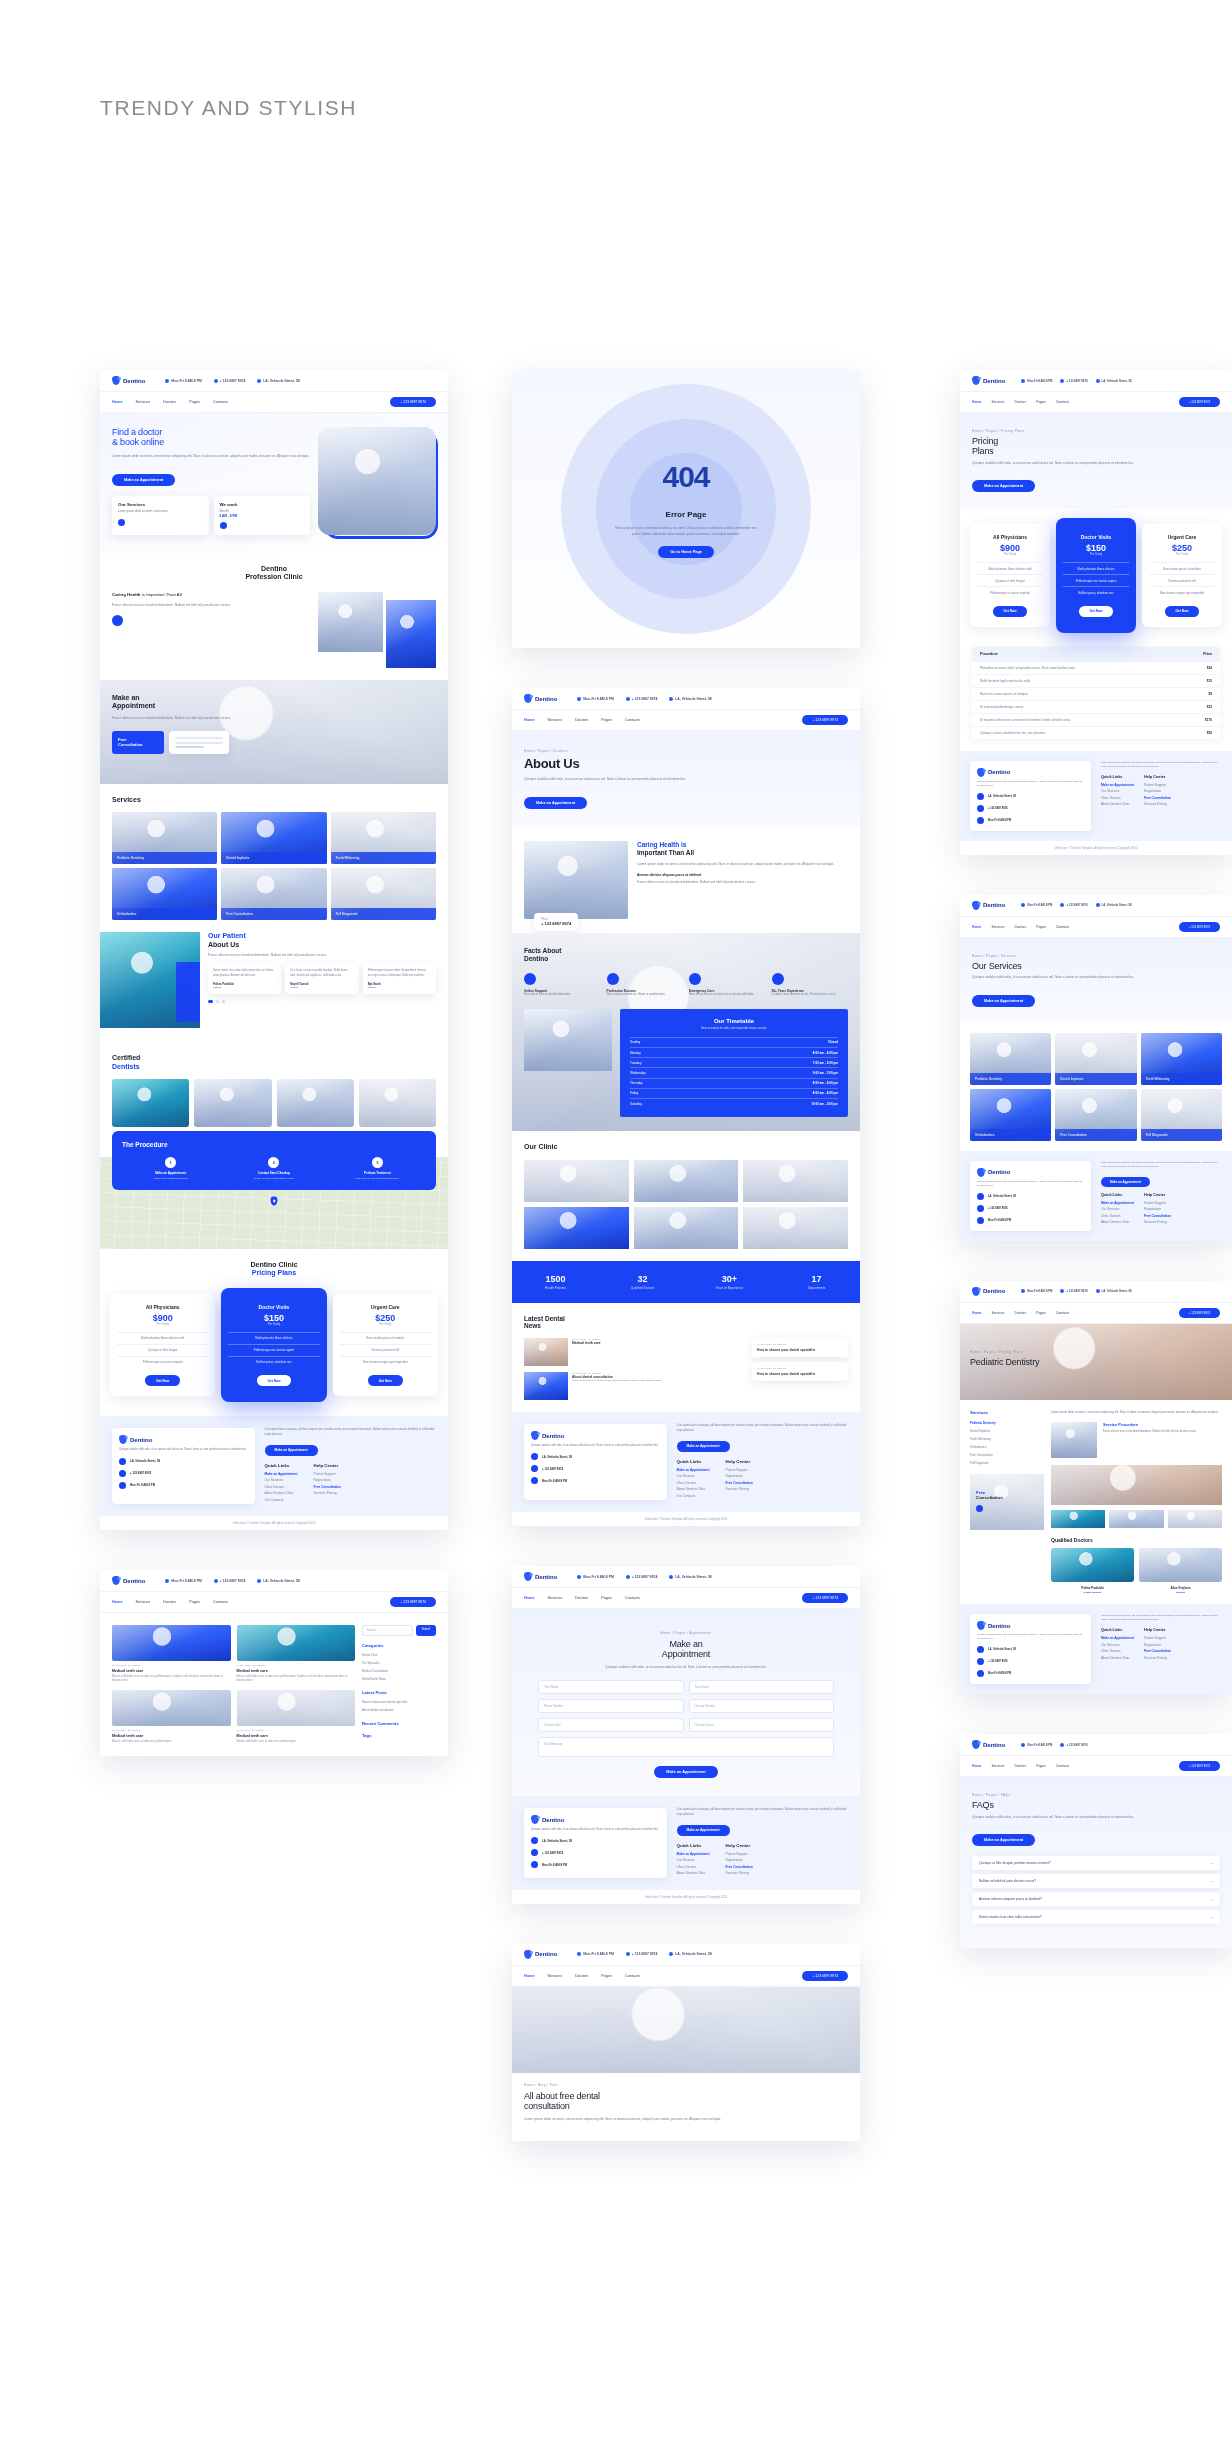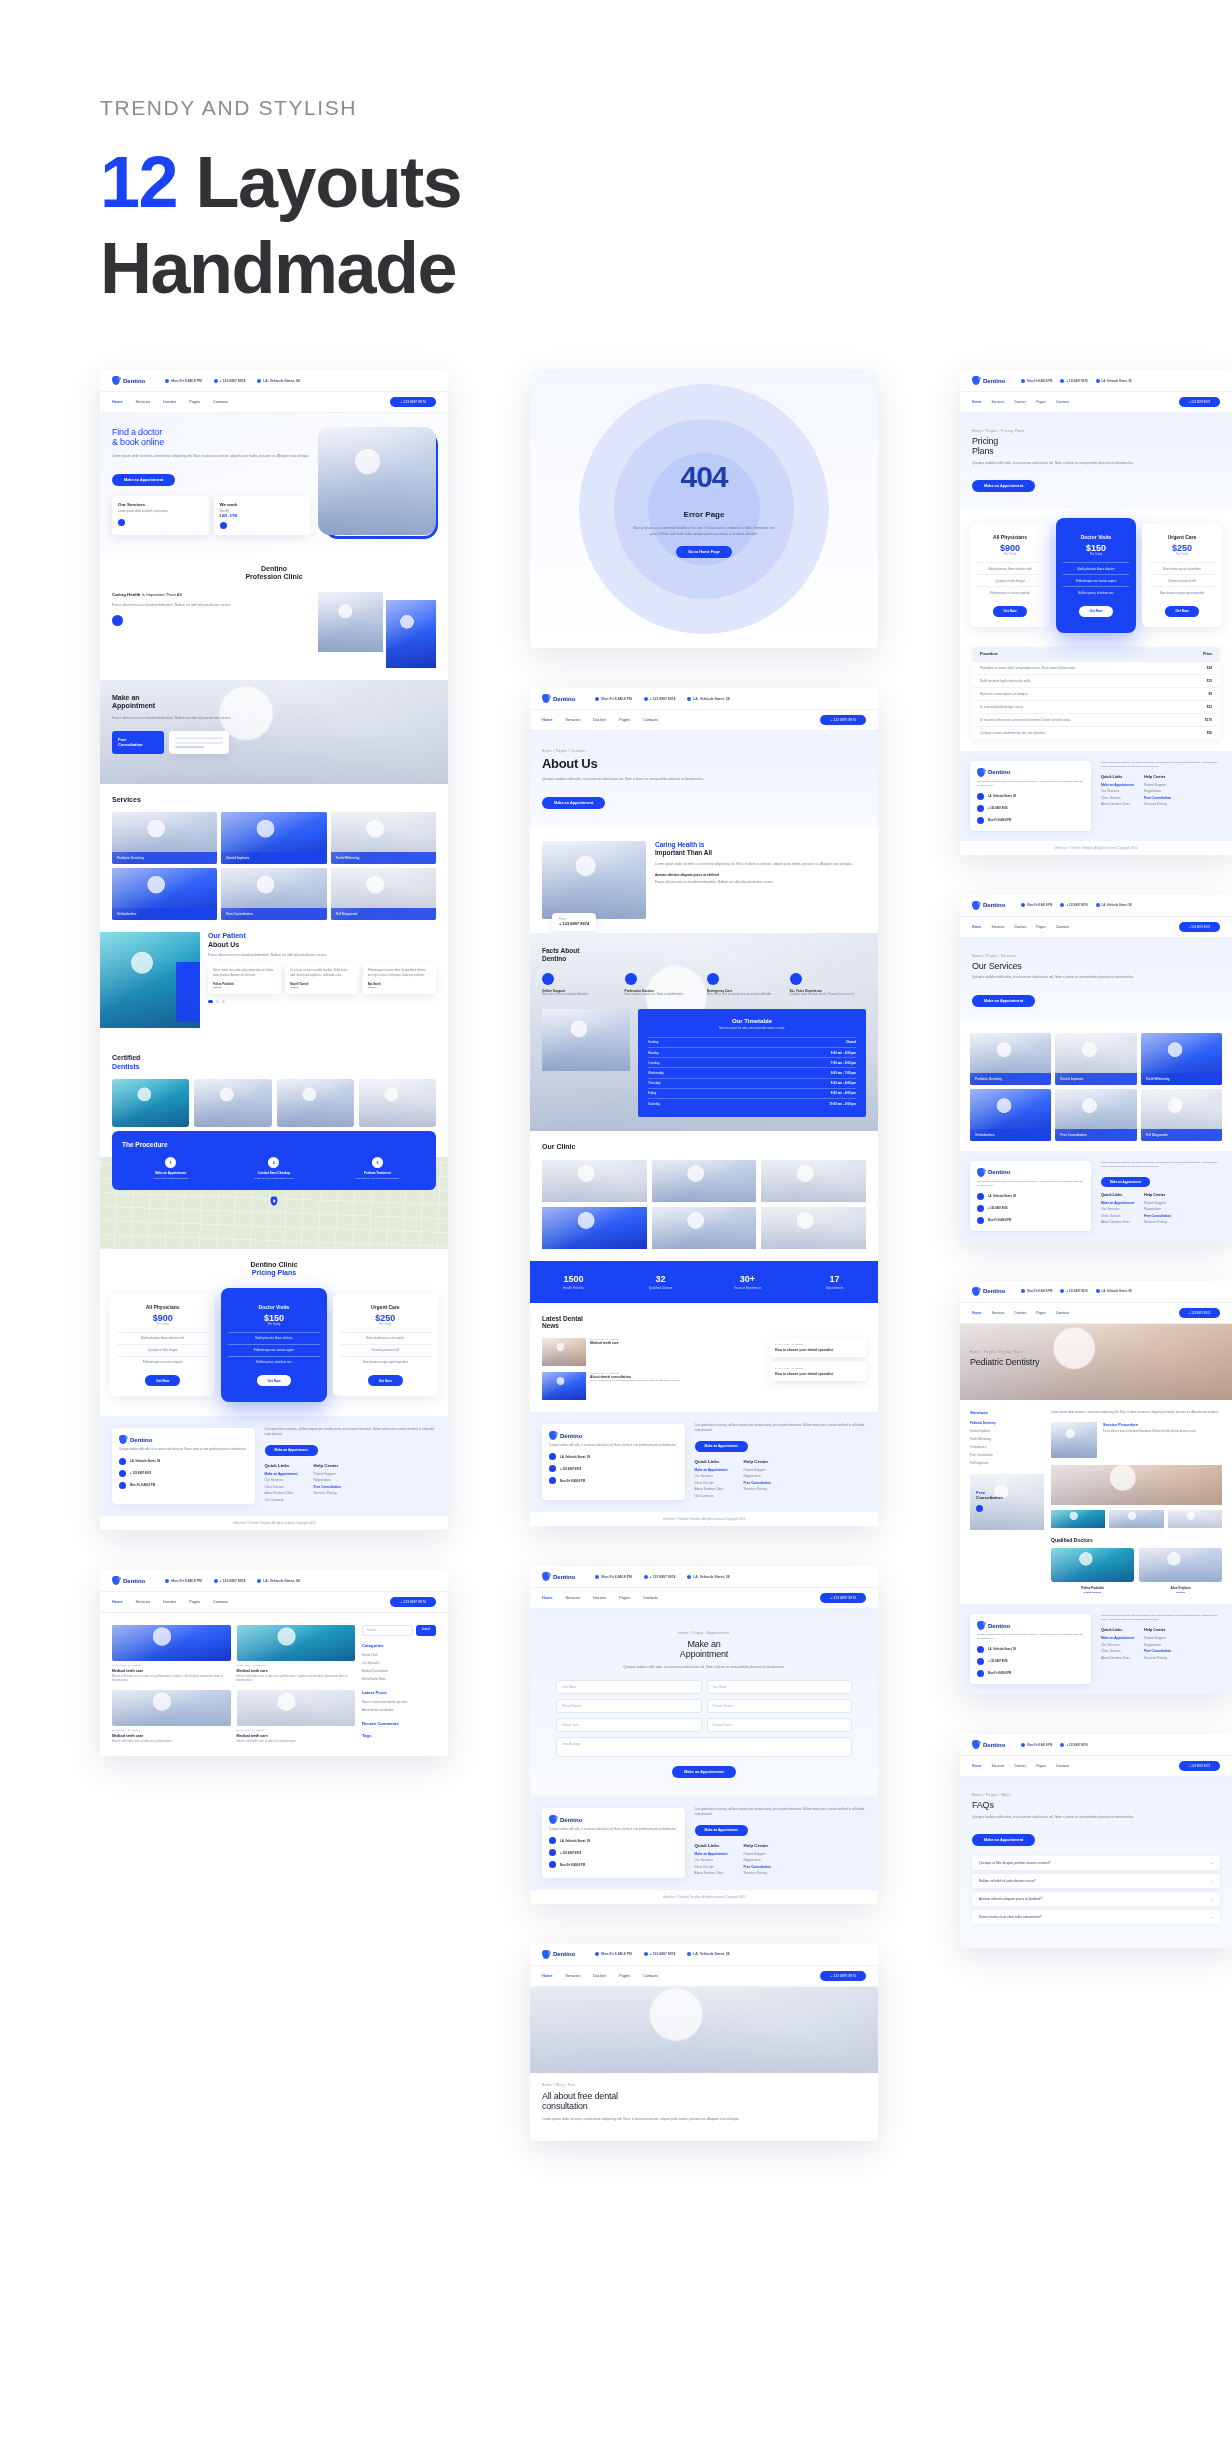--- a/index.html
+++ b/index.html
@@ -27,21 +27,21 @@
   .big-title .accent { color: #1a43f5; }
   .big-title .line2 { display:block; margin-top: 14px; }
 
   
   .board {
     position: absolute; left: 0; top: 370px;
     width: 1232px; height: 2100px;
   }
   .col { position: absolute; top: 0; }
   .col-left   { left: 100px;  width: 348px; }
-  .col-mid    { left: 530px;  width: 348px; }
+  .col-mid    { left: 512px;  width: 348px; }
   .col-right  { left: 960px;  width: 272px; }
 
   .mock {
     background: #fff;
     box-shadow: 0 10px 34px rgba(28,40,90,0.12);
     border-radius: 3px;
     overflow: hidden;
     margin-bottom: 40px;
     position: relative;
   }
@@ -230,24 +230,20 @@
   .dots i.on { background:#1a43f5; width:5px; border-radius:3px; }
 
   .sect { padding:12px; }
   .center { text-align:center; }
 </style>
 </head>
 <body>
 
 <div class="page-header">
   <div class="eyebrow">TRENDY AND STYLISH</div>
-  <h1 class="big-title">
-    <span class="accent">12</span><span> Layouts</span>
-    <span class="line2">Handmade</span>
-  </h1>
 </div>
 
 <div class="board">
 
   <div class="col col-left">
 
     <div class="mock">
 
       <div class="m-topbar">
         <div class="m-logo">

